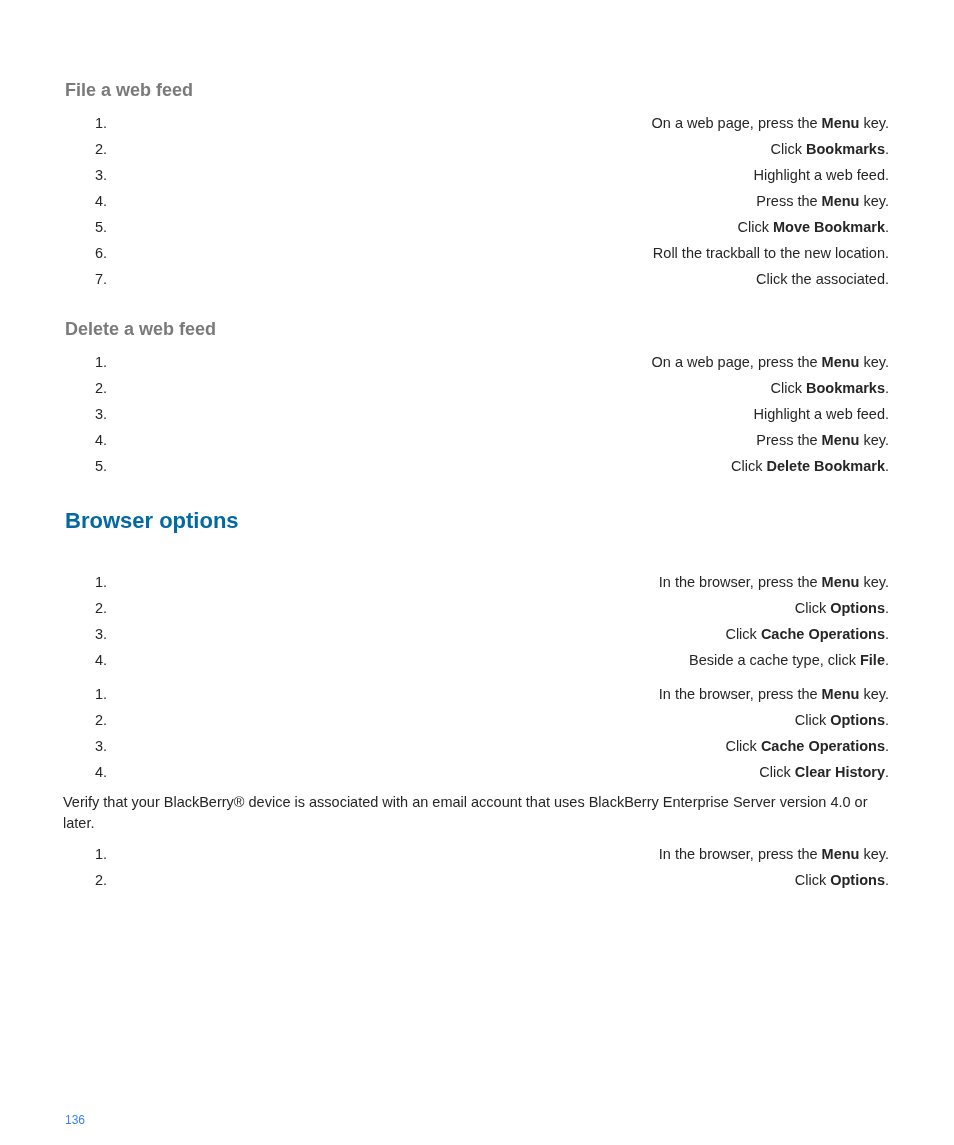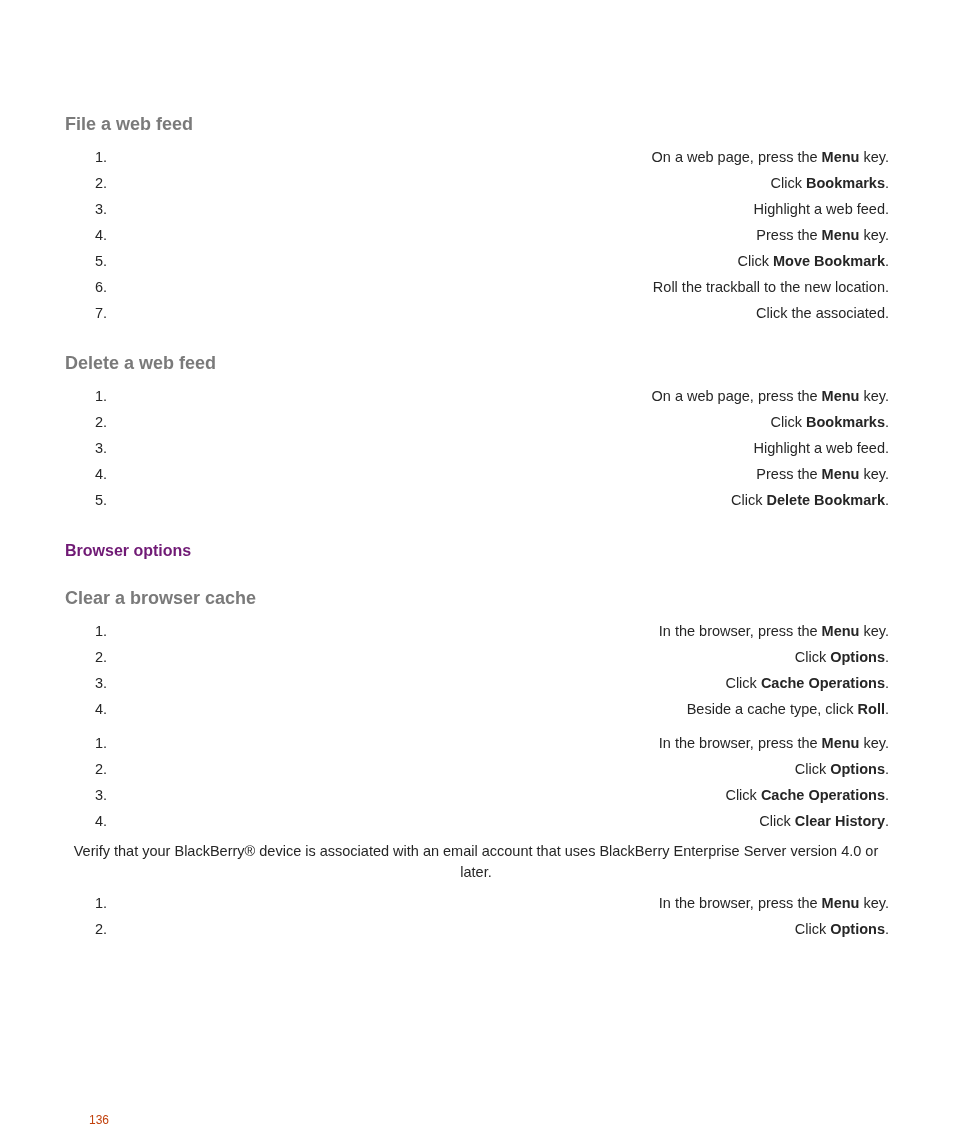--- a/index.html
+++ b/index.html
@@ -6,27 +6,27 @@
     margin: 0;
     padding: 0;
     font-family: Arial, Helvetica, sans-serif;
     background: #fff;
     width: 954px;
     height: 1145px;
     position: relative;
     color: #333;
   }
   .page {
-    padding: 114px 65px 0 65px;
+    padding: 80px 65px 0 65px;
   }
   h2.section-title {
-    font-size: 16px;
+    font-size: 22px;
     font-weight: bold;
-    color: #701a75;
-    margin: 28px 0 28px 0;
+    color: #0369a1;
+    margin: 28px 0 36px 0;
   }
   h3.subsection {
     font-size: 18px;
     font-weight: bold;
     color: #7a7a7a;
     margin: 26px 0 10px 0;
   }
   ol.steps {
     margin: 8px 0 0 0;
     padding-left: 46px;
@@ -36,30 +36,28 @@
   }
   ol.steps li {
     padding: 2px 0 3px 4px;
     line-height: 1.45;
   }
   p.note {
     font-size: 14.5px;
     color: #262626;
     margin: 6px 0 6px -2px;
     line-height: 1.45;
-    text-align: center;
   }
   .bold { font-weight: bold; }
   .page-number {
     position: absolute;
     bottom: 18px;
     left: 65px;
     font-size: 12px;
-    color: #c2410c;
-    margin-left: 24px;
+    color: #3b82f6;
   }
 </style>
 </head>
 <body>
 
 <div class="page">
 
   <h3 class="subsection" style="margin-top:0">File a web feed</h3>
   <ol class="steps">
       <li><span>On a web page, press the </span><span class="bold">Menu</span><span> key.</span></li>
@@ -75,26 +73,25 @@
   <ol class="steps">
       <li><span>On a web page, press the </span><span class="bold">Menu</span><span> key.</span></li>
       <li><span>Click </span><span class="bold">Bookmarks</span><span>.</span></li>
       <li><span>Highlight a web feed.</span></li>
       <li><span>Press the </span><span class="bold">Menu</span><span> key.</span></li>
       <li><span>Click </span><span class="bold">Delete Bookmark</span><span>.</span></li>
     </ol>
 
   <h2 class="section-title">Browser options</h2>
 
-  <h3 class="subsection">Clear a browser cache</h3>
   <ol class="steps">
       <li><span>In the browser, press the </span><span class="bold">Menu</span><span> key.</span></li>
       <li><span>Click </span><span class="bold">Options</span><span>.</span></li>
       <li><span>Click </span><span class="bold">Cache Operations</span><span>.</span></li>
-      <li><span>Beside a cache type, click </span><span class="bold">Roll</span><span>.</span></li>
+      <li><span>Beside a cache type, click </span><span class="bold">File</span><span>.</span></li>
     </ol>
 
   <ol class="steps">
       <li><span>In the browser, press the </span><span class="bold">Menu</span><span> key.</span></li>
       <li><span>Click </span><span class="bold">Options</span><span>.</span></li>
       <li><span>Click </span><span class="bold">Cache Operations</span><span>.</span></li>
       <li><span>Click </span><span class="bold">Clear History</span><span>.</span></li>
     </ol>
 
   <p class="note">Verify that your BlackBerry® device is associated with an email account that uses BlackBerry Enterprise Server version 4.0 or later.</p>

